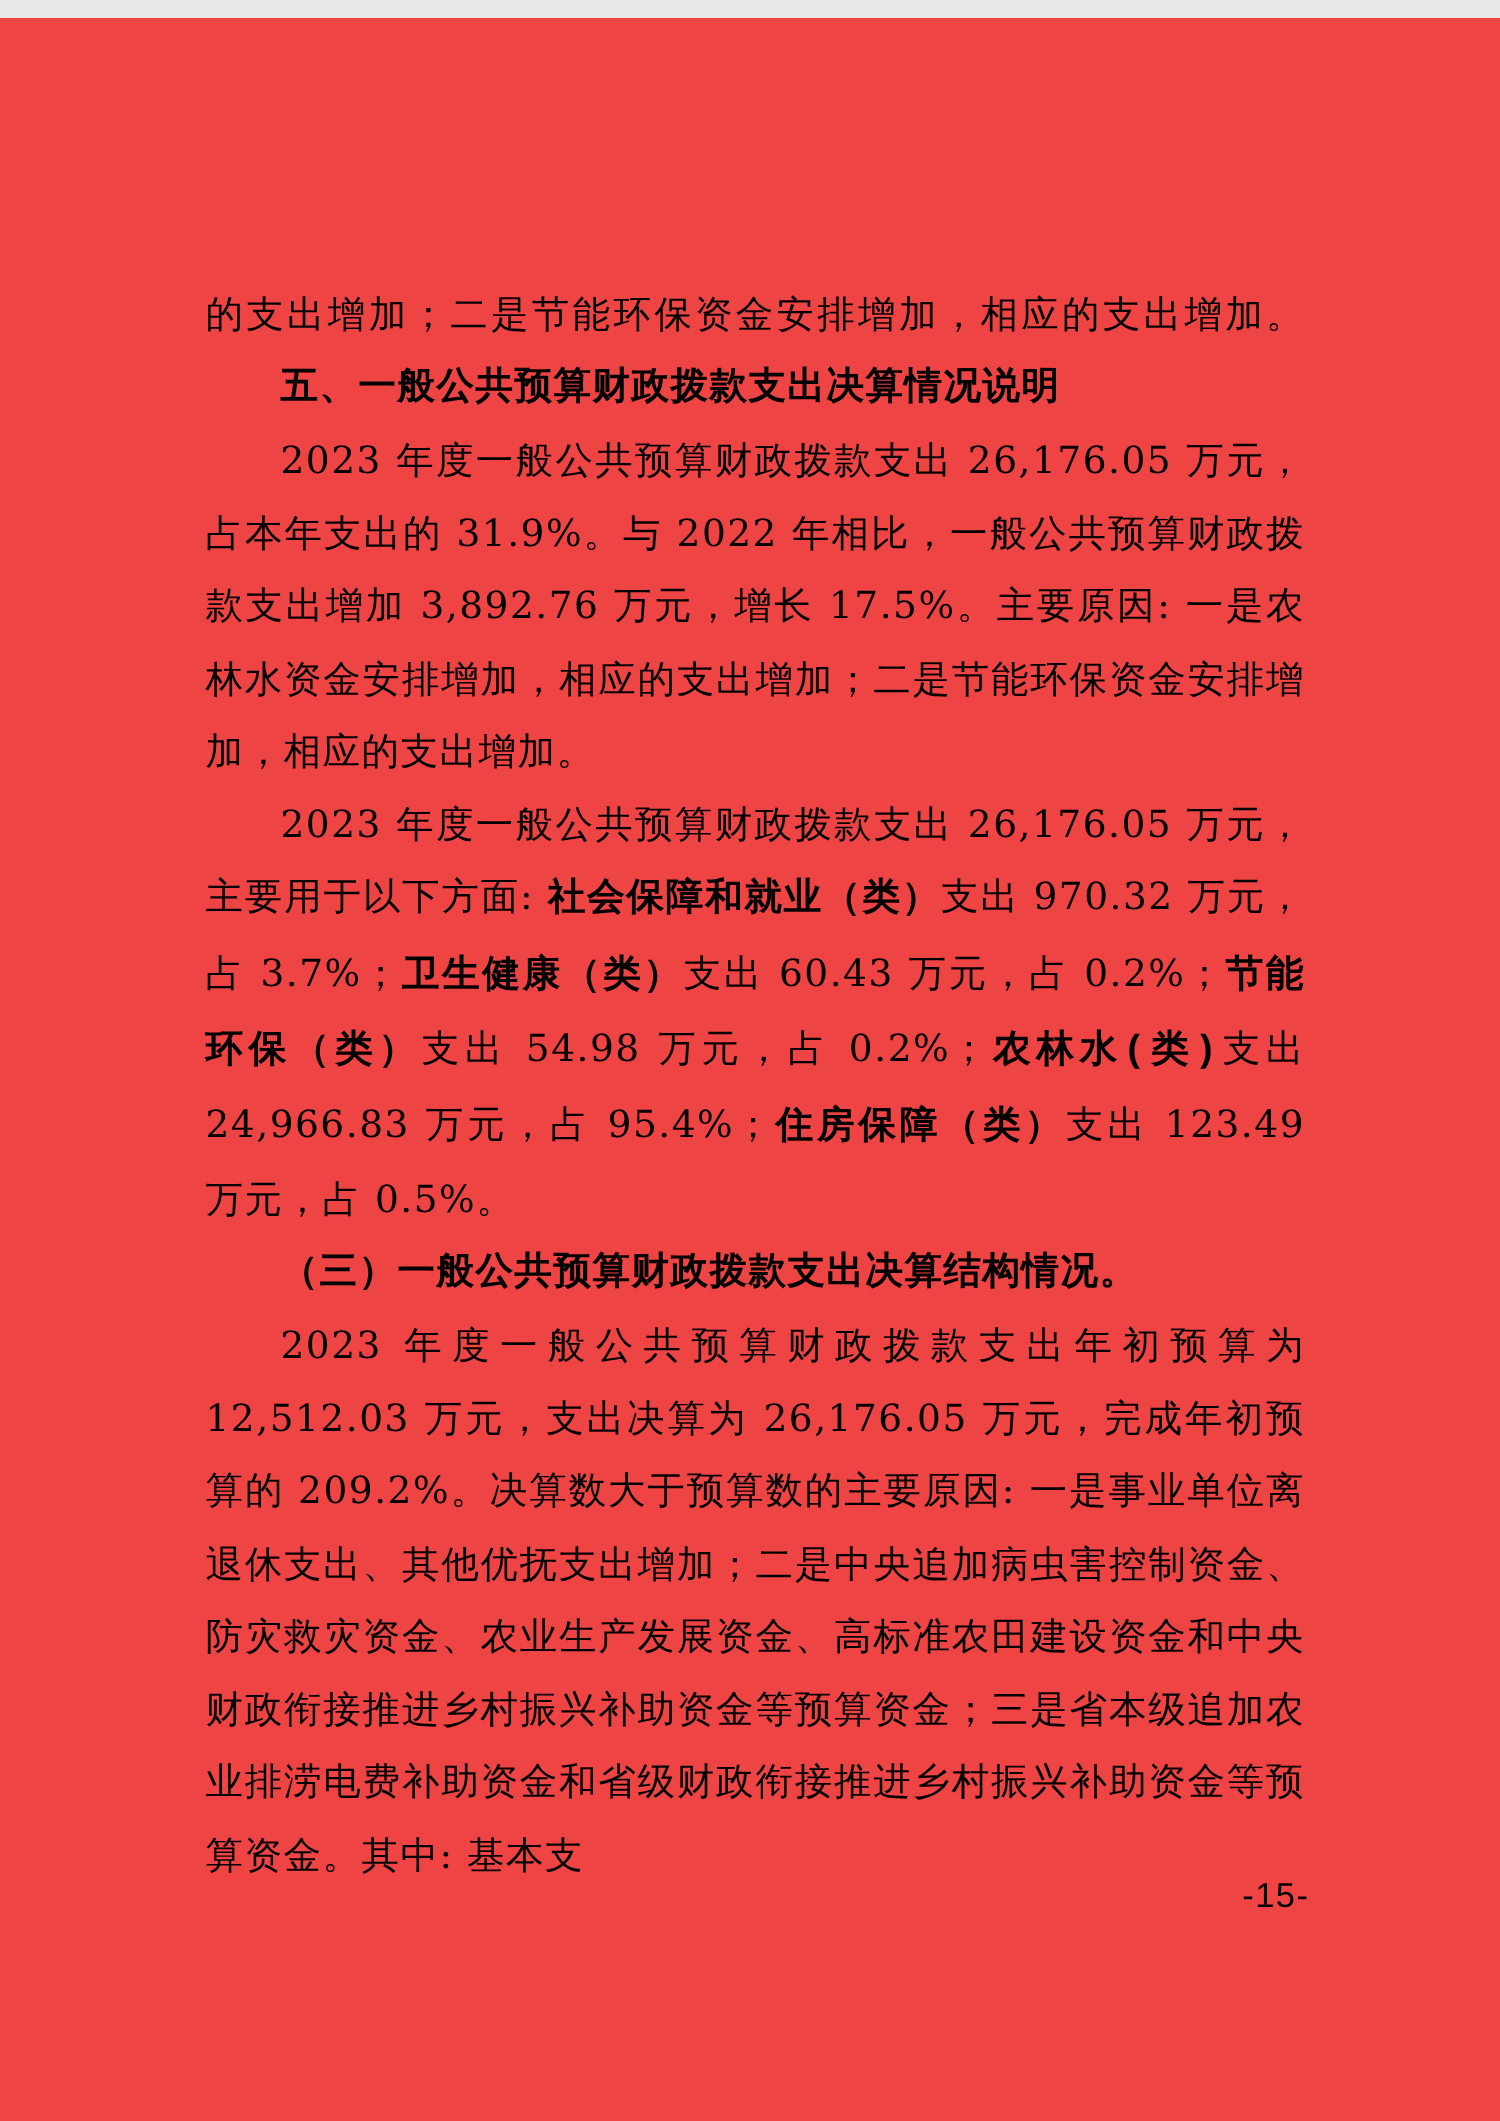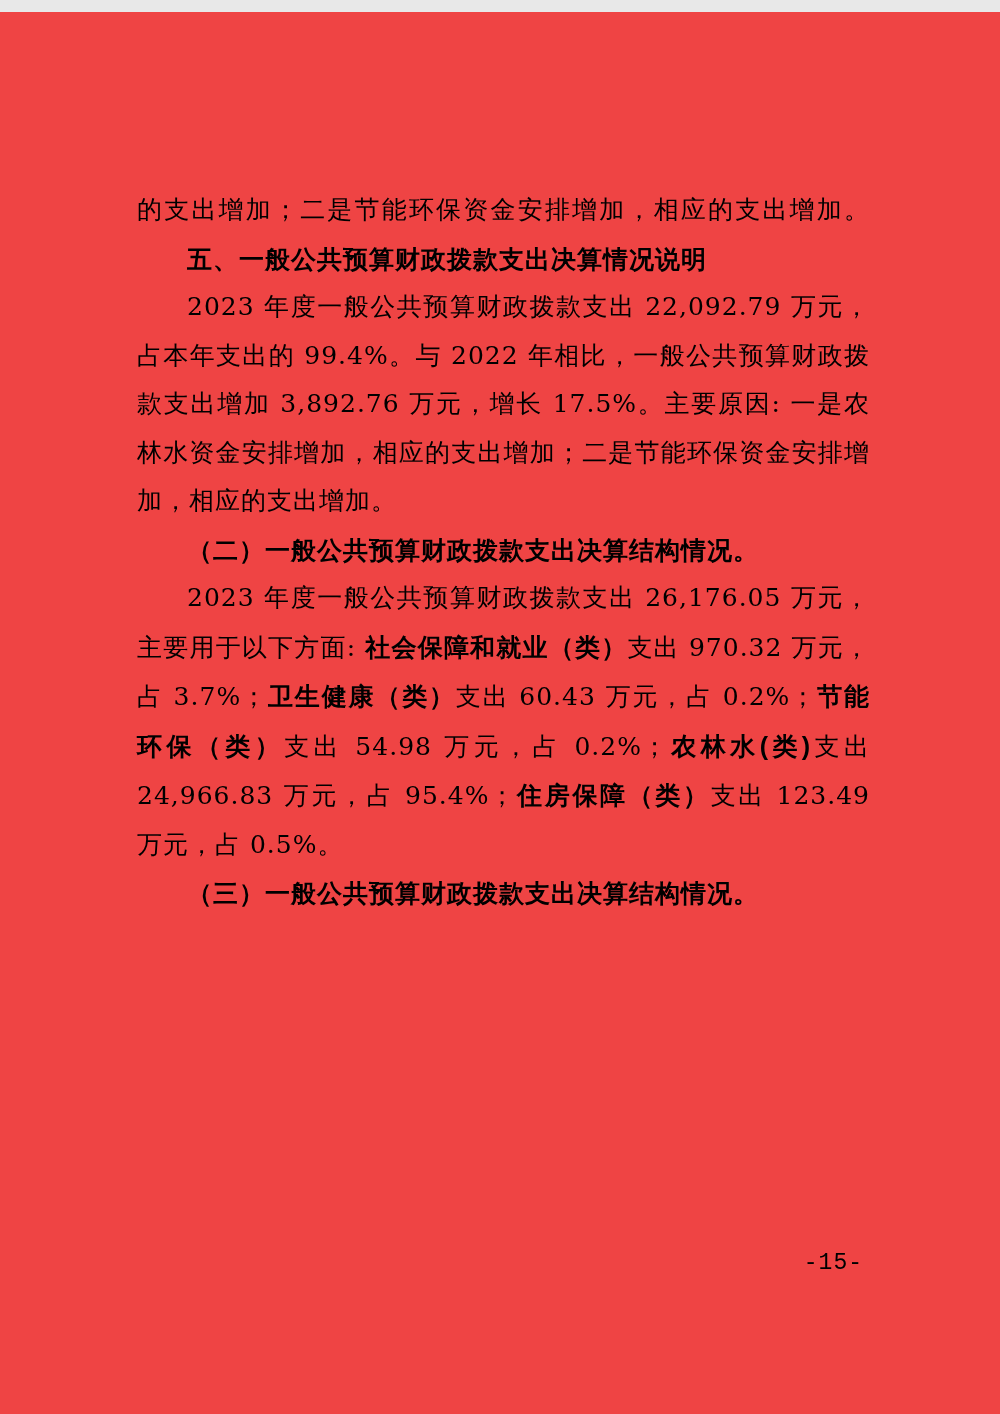--- a/index.html
+++ b/index.html
@@ -32,37 +32,37 @@
     text-align: justify;
   }
   .text-block p.indent {
     text-indent: 2em;
   }
   .text-block p.fill {
     text-align-last: justify;
   }
   .heading, .subheading, .em {
     font-weight: 700;
-    font-family: Liberation Sans, sans-serif;
+    font-family: Liberation Mono, monospace;
   }
   .page-number {
     position: absolute;
     top: 1238px;
-    right: 137px;
-    font-family: Liberation Mono, monospace;
+    right: 127px;
+    font-family: Liberation Sans, sans-serif;
     font-size: 23px;
     letter-spacing: 1px;
   }
 </style>
 </head>
 <body>
 
 <div class="page">
   <div class="text-block">
       <p class="body fill"><span>的支出增加；二是节能环保资金安排增加，相应的支出增加。</span></p>
       <p class="heading indent"><span class="em">五、一般公共预算财政拨款支出决算情况说明</span></p>
-      <p class="body indent"><span>2023 年度一般公共预算财政拨款支出 22,092.79 万元，占本年支出的 99.4%。与 2022 年相比，一般公共预算财政拨款支出增加 3,892.76 万元，增长 17.5%。主要原因: 一是农林水资金安排增加，相应的支出增加；二是节能环保资金安排增加，相应的支出增加。</span></p>
-      <p class="subheading indent"><span class="em">（二）一般公共预算财政拨款支出决算结构情况。</span></p>
+      <p class="body indent"><span>2023 年度一般公共预算财政拨款支出 26,176.05 万元，占本年支出的 31.9%。与 2022 年相比，一般公共预算财政拨款支出增加 3,892.76 万元，增长 17.5%。主要原因: 一是农林水资金安排增加，相应的支出增加；二是节能环保资金安排增加，相应的支出增加。</span></p>
       <p class="body indent"><span>2023 年度一般公共预算财政拨款支出 26,176.05 万元，主要用于以下方面: </span><span class="em">社会保障和就业（类）</span><span>支出 970.32 万元，占 3.7%；</span><span class="em">卫生健康（类）</span><span>支出 60.43 万元，占 0.2%；</span><span class="em">节能环保（类）</span><span>支出 54.98 万元，占 0.2%；</span><span class="em">农林水(类)</span><span>支出 24,966.83 万元，占 95.4%；</span><span class="em">住房保障（类）</span><span>支出 123.49 万元，占 0.5%。</span></p>
       <p class="subheading indent"><span class="em">（三）一般公共预算财政拨款支出决算结构情况。</span></p>
+      <p class="body indent"><span>2023 年度一般公共预算财政拨款支出年初预算为 12,512.03 万元，支出决算为 26,176.05 万元，完成年初预算的 209.2%。决算数大于预算数的主要原因: 一是事业单位离退休支出、其他优抚支出增加；二是中央追加病虫害控制资金、防灾救灾资金、农业生产发展资金、高标准农田建设资金和中央财政衔接推进乡村振兴补助资金等预算资金；三是省本级追加农业排涝电费补助资金和省级财政衔接推进乡村振兴补助资金等预算资金。其中: 基本支</span></p>
     </div>
   <div class="page-number">-15-</div>
 </div>
 
 </body></html>

